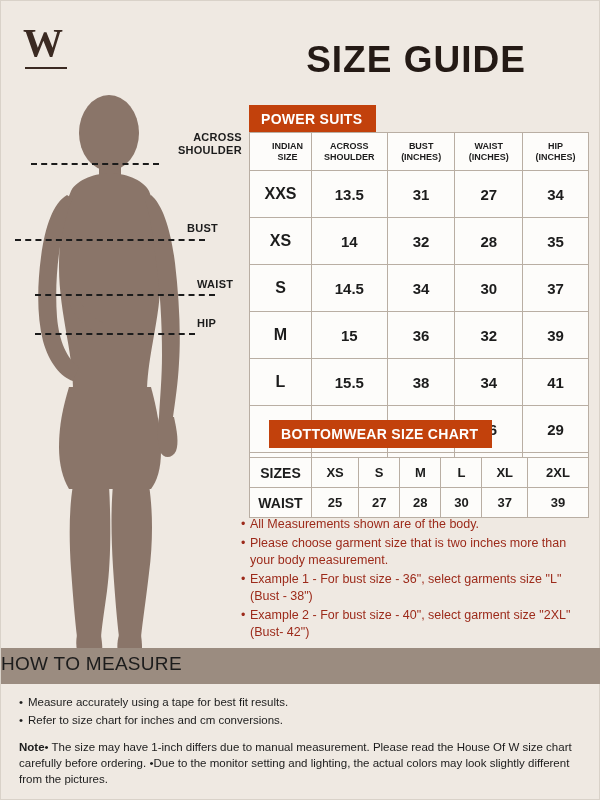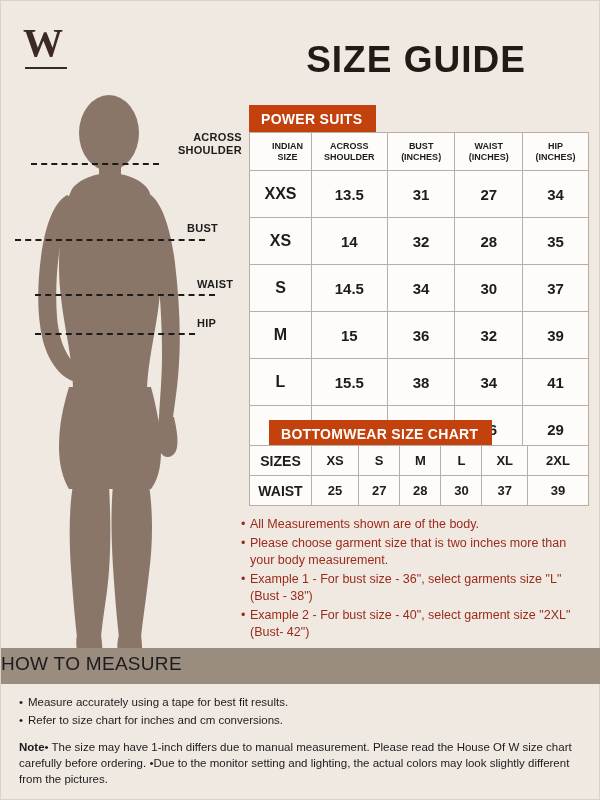--- a/index.html
+++ b/index.html
@@ -101,21 +101,21 @@
     height: 38px;
   }
   table.power td {
     font-size: 15px;
     font-weight: bold;
     height: 32px;
     padding: 14px;
   }
   table.power td.sizecell { font-size: 16px; }
 
-  table.bottom { left: 248px; top: 444px; width: 340px; }
+  table.bottom { left: 248px; top: 456px; width: 340px; }
   table.bottom th, table.bottom td {
     height: 30px;
     font-size: 13px;
     font-weight: bold;
     padding: 2px;
   }
   table.bottom th.lbl, table.bottom td.lbl {
     font-size: 14px;
     width: 62px;
   }

